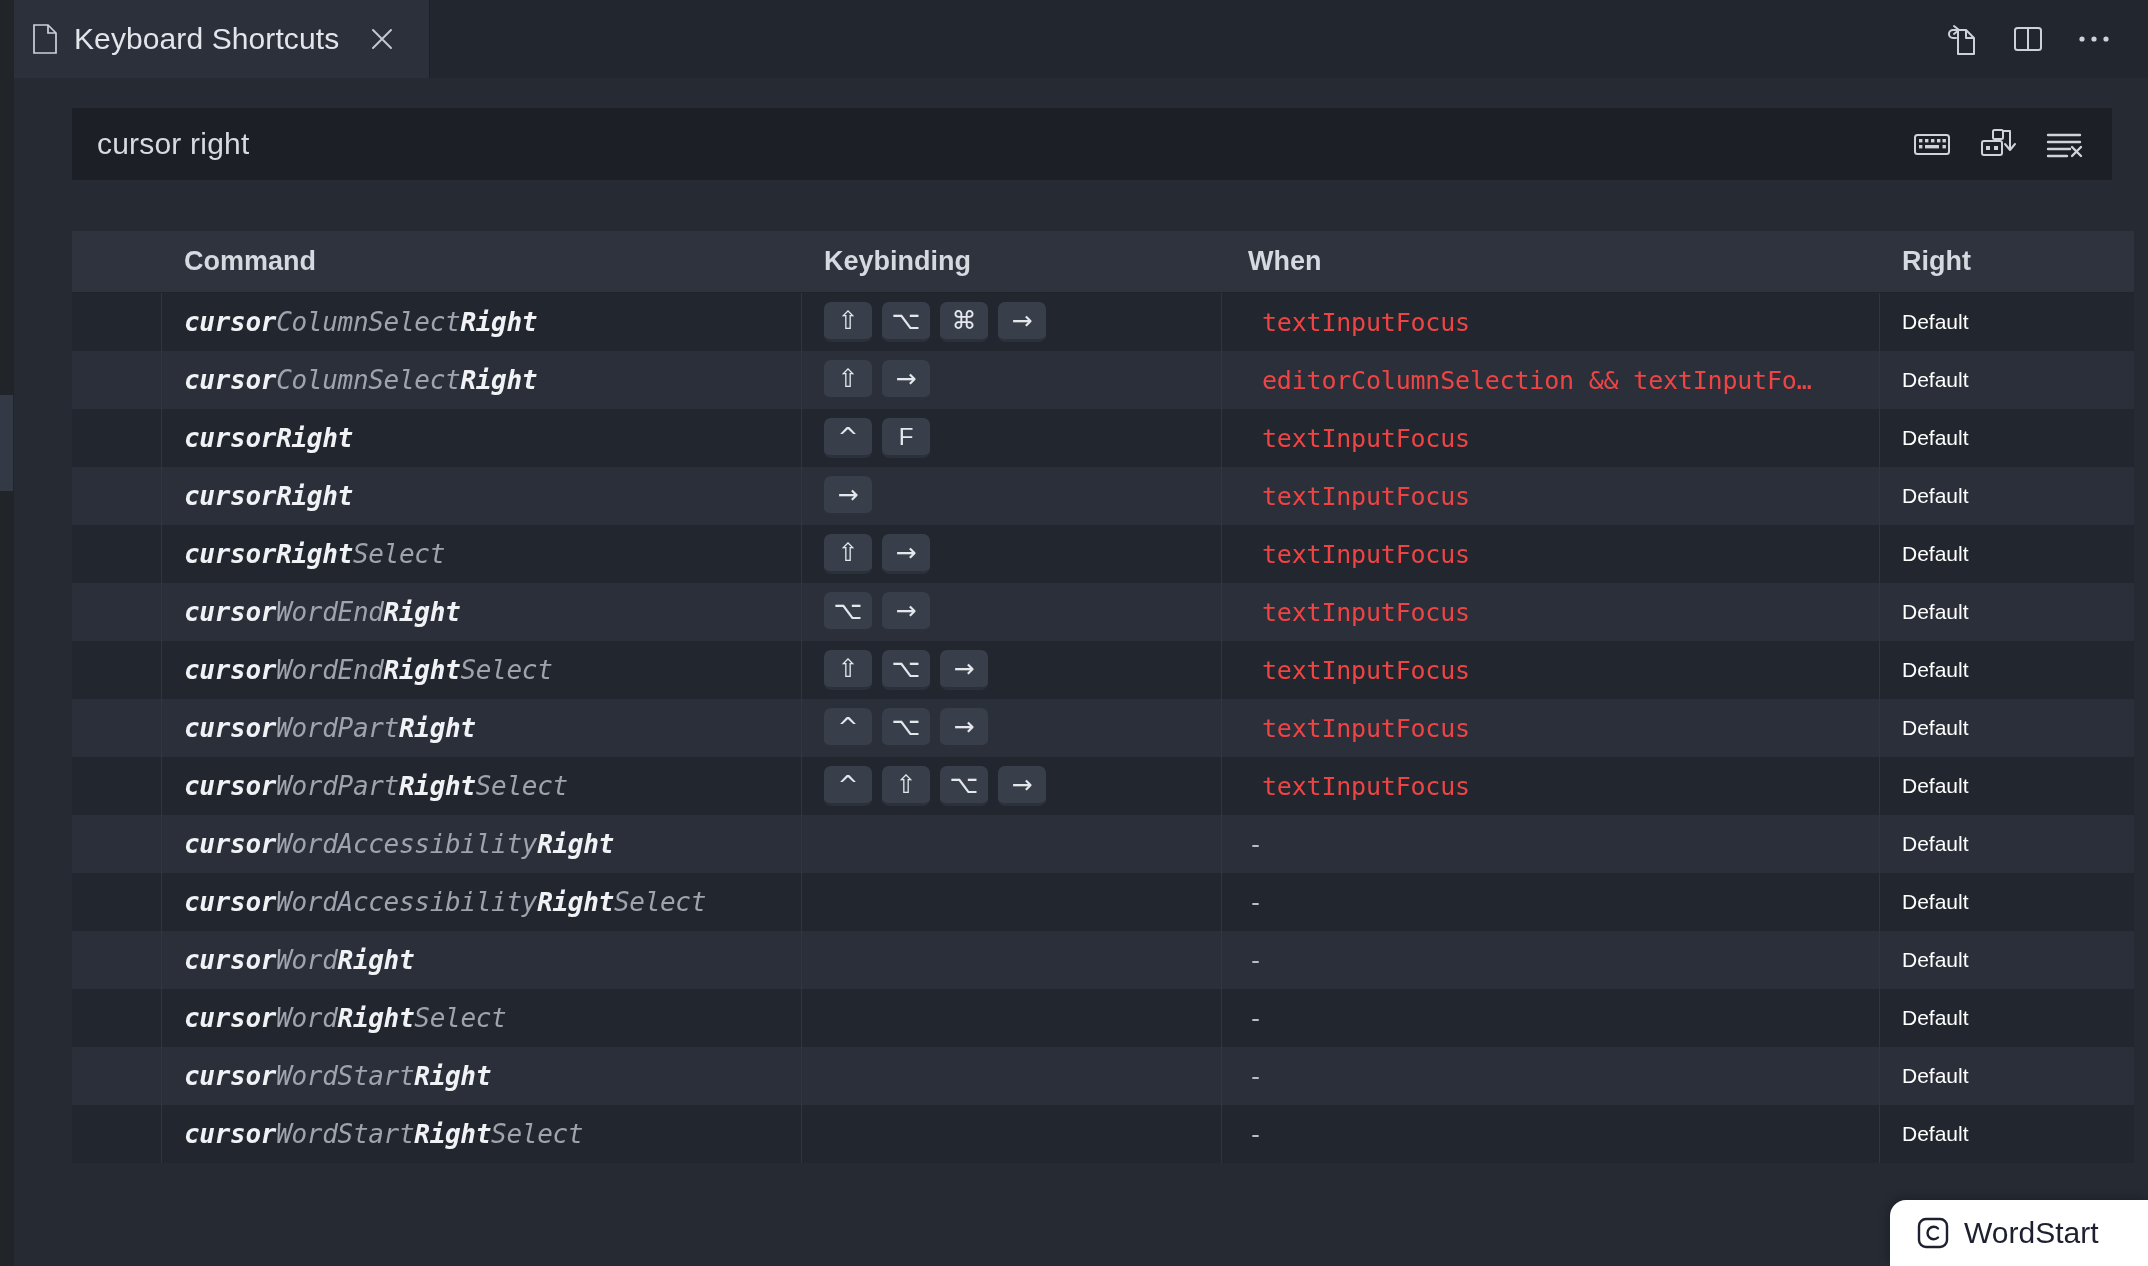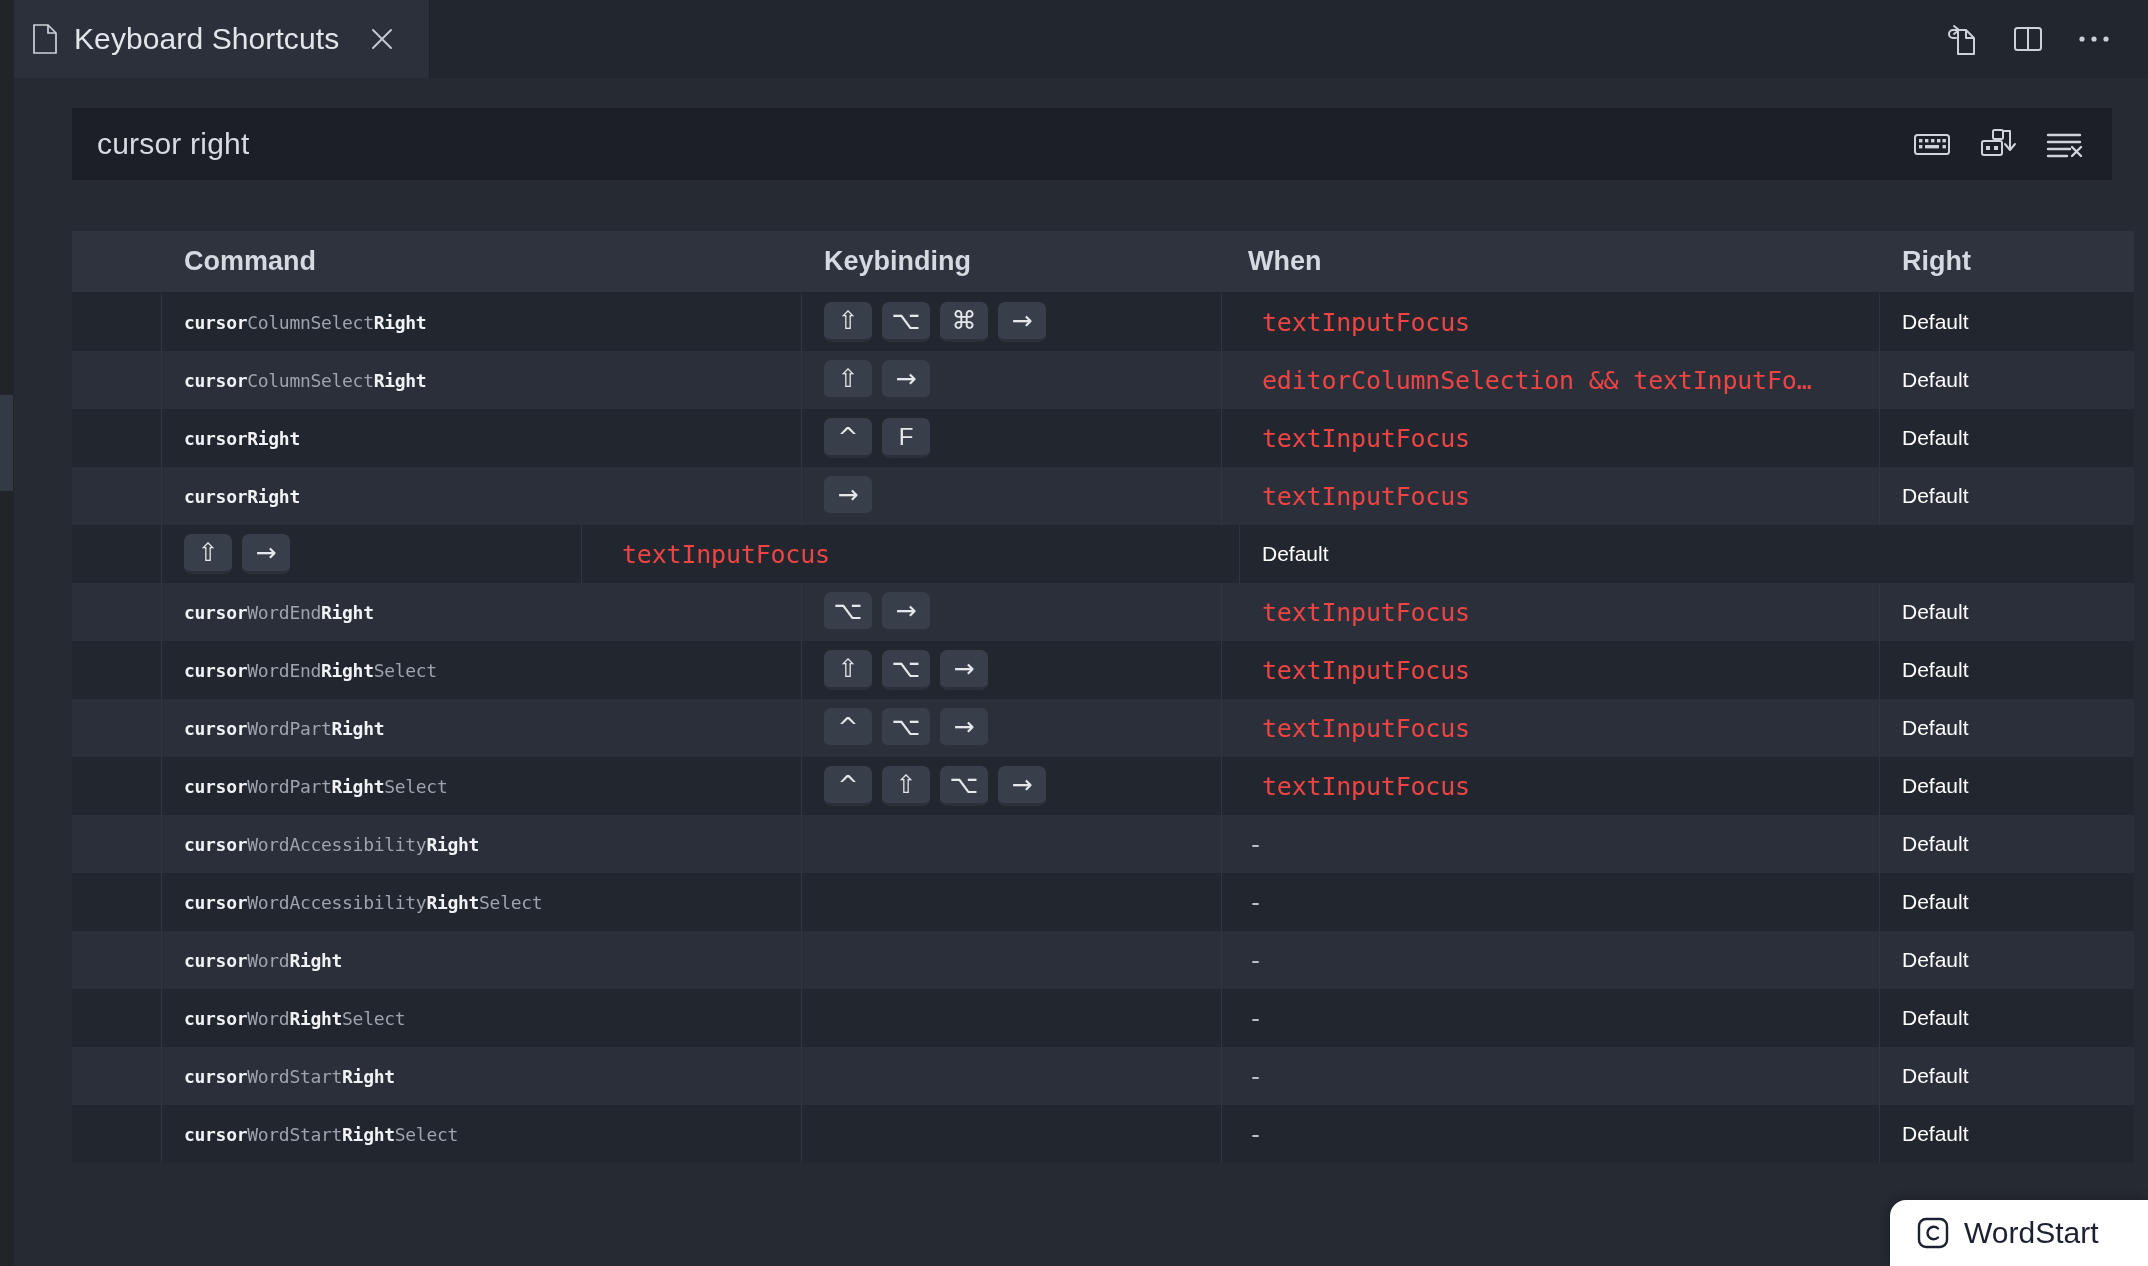--- a/index.html
+++ b/index.html
@@ -188,24 +188,25 @@
     align-items: center;
     overflow: hidden;
   }
   .kb-row .col-gutter { border-right: 1px solid #31353f; }
   .kb-row .col-cmd    { border-right: 1px solid #31353f; }
   .kb-row .col-key    { border-right: 1px solid #31353f; }
   .kb-row .col-when   { border-right: 1px solid #31353f; }
 
   .cmd-text {
     font-family: "DejaVu Sans Mono", monospace;
-    font-size: 18px;
+    font-size: 26px;
     color: #9ea3ad;
     white-space: nowrap;
     letter-spacing: -0.3px;
+    font-style: italic;
   }
   .cmd-text .hl {
     color: #f0f2f5;
     font-weight: bold;
   }
 
   .when-text {
     font-family: "DejaVu Sans Mono", monospace;
     font-size: 25px;
     color: #ef4444;
@@ -452,20 +453,23 @@
             </div>
             <div class="cell col-when">
               <span class="when-text">textInputFocus</span>
             </div>
             <div class="cell col-src">
               <span class="src-text">Default</span>
             </div>
           </div>
           <div class="kb-row even">
             <div class="cell col-gutter"></div>
+            <div class="cell col-cmd">
+              <span class="cmd-text"><span class="hl">cursor</span><span class="hl">Right</span><span>Select</span></span>
+            </div>
             <div class="cell col-key">
               <div class="keys">
                 <span class="key-chip">⇧</span>
                 <span class="key-chip">→</span>
               </div>
             </div>
             <div class="cell col-when">
               <span class="when-text">textInputFocus</span>
             </div>
             <div class="cell col-src">

